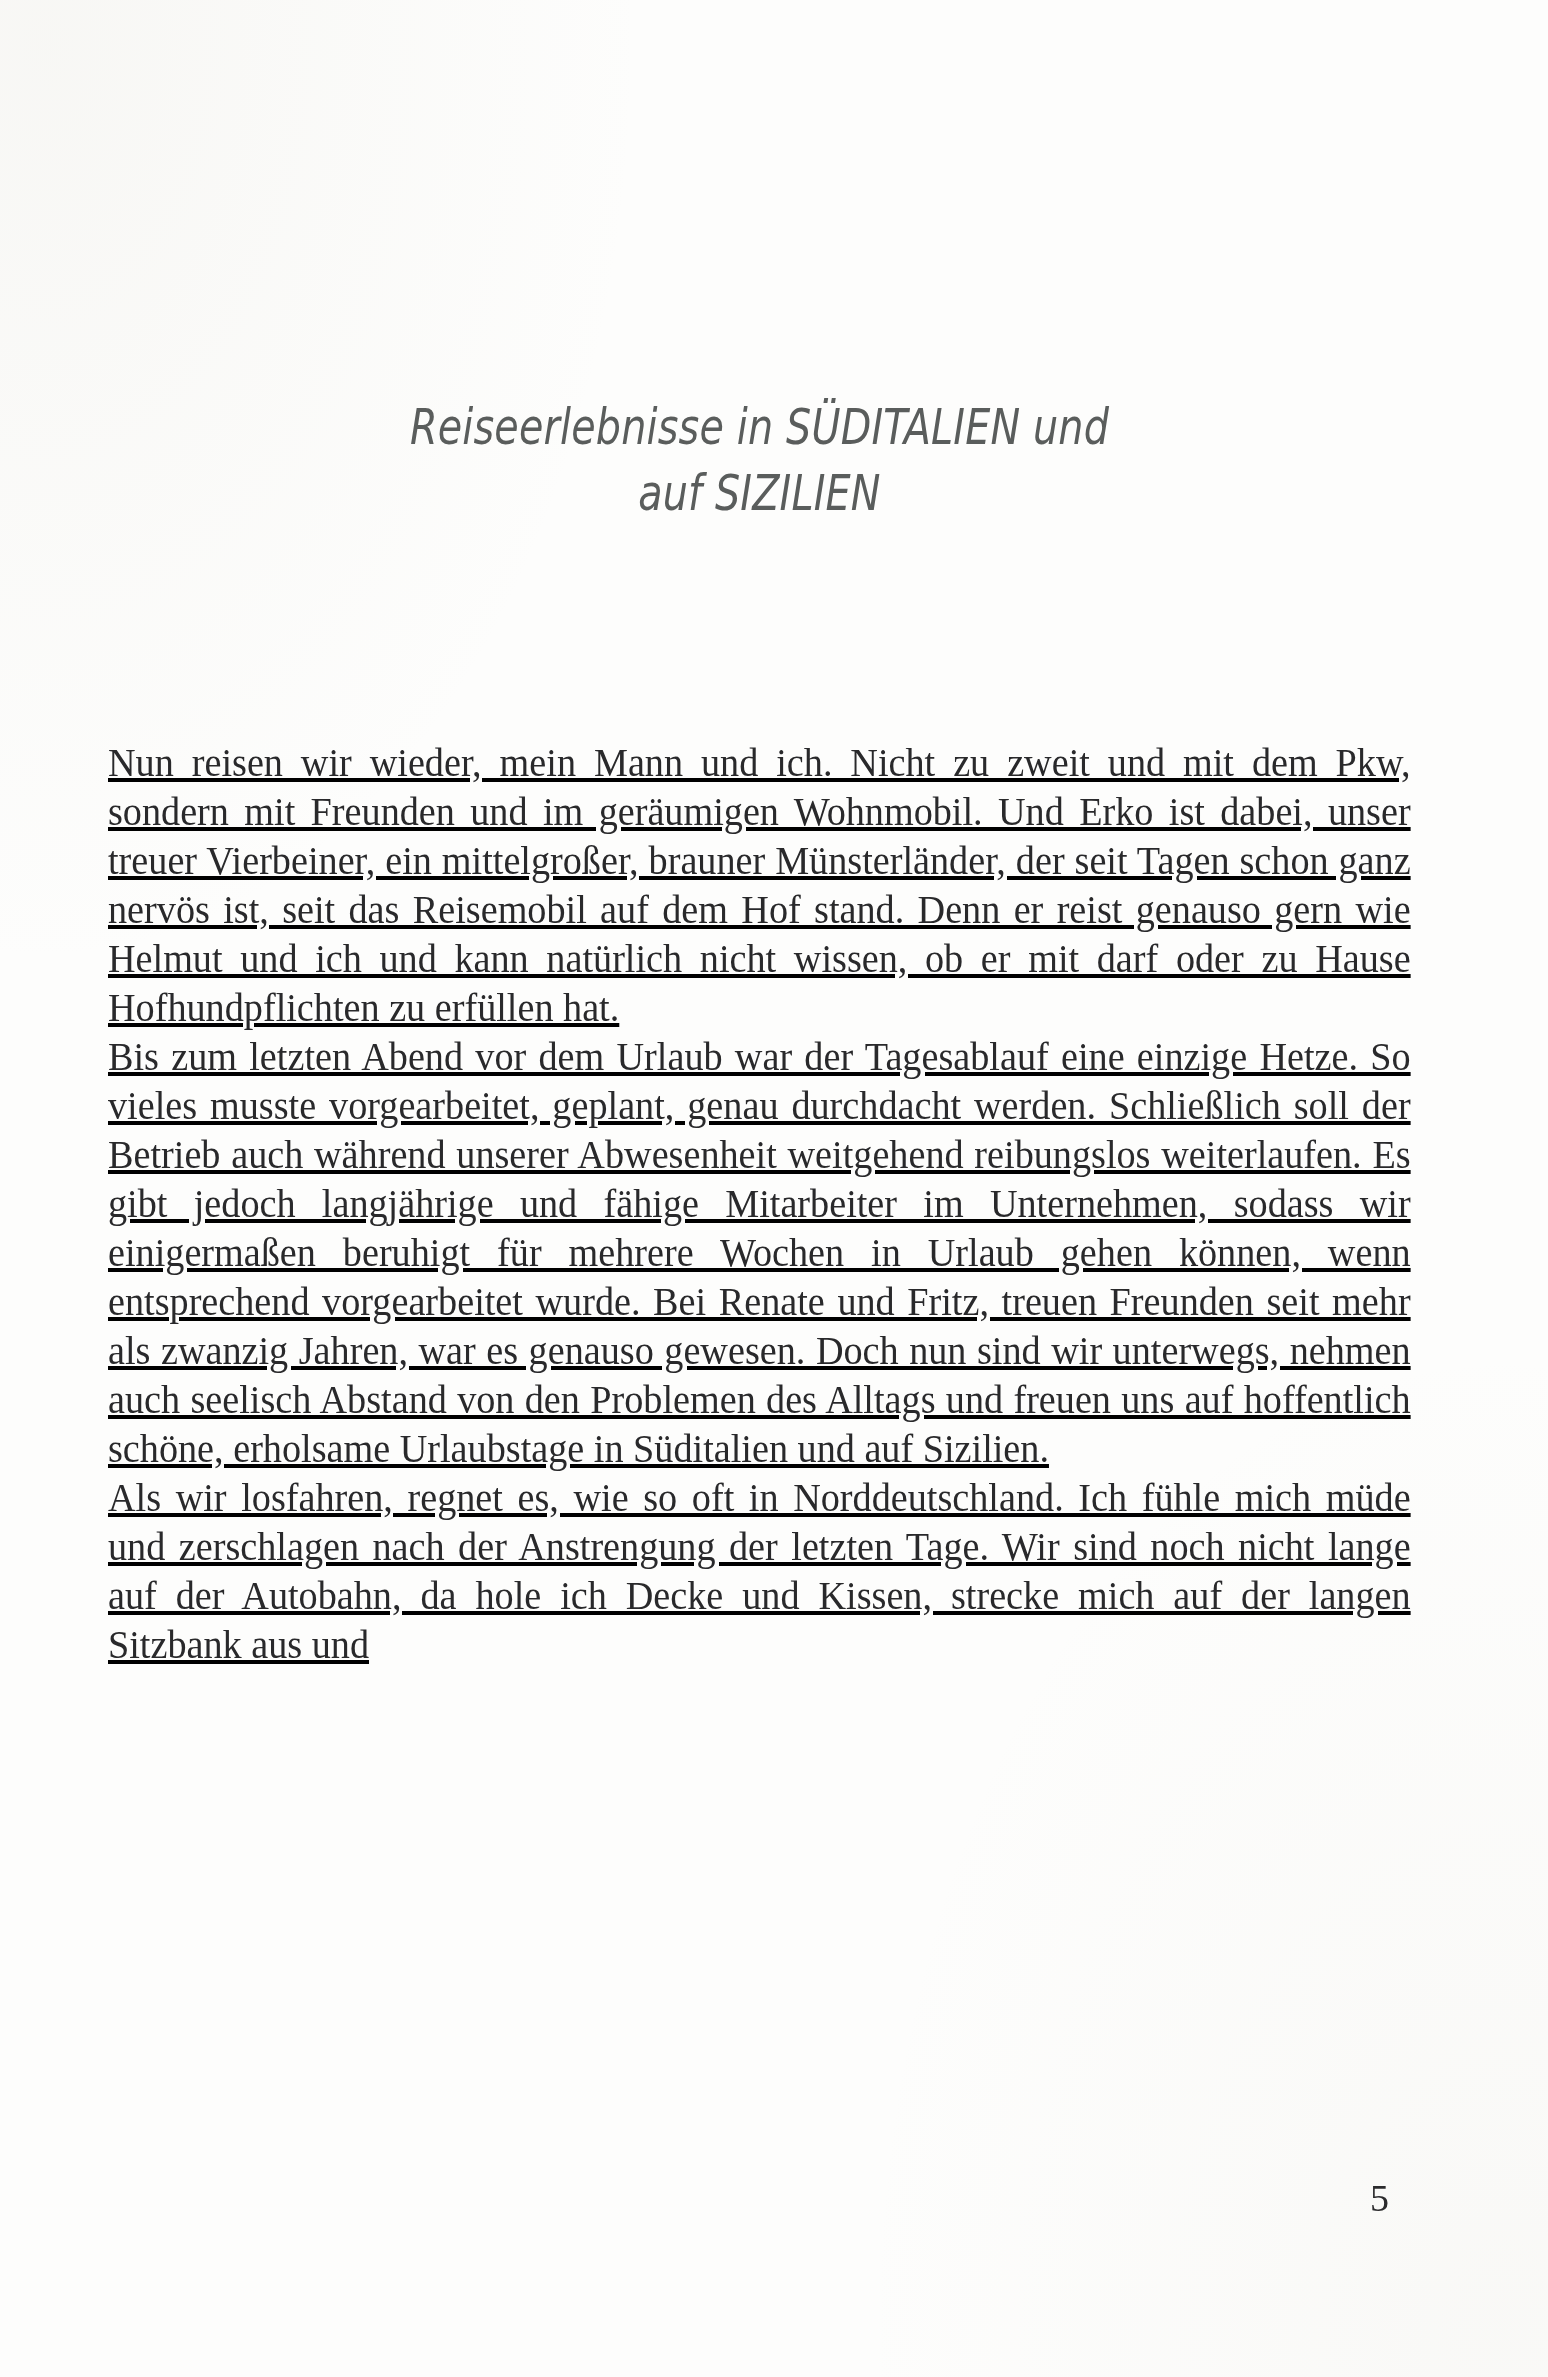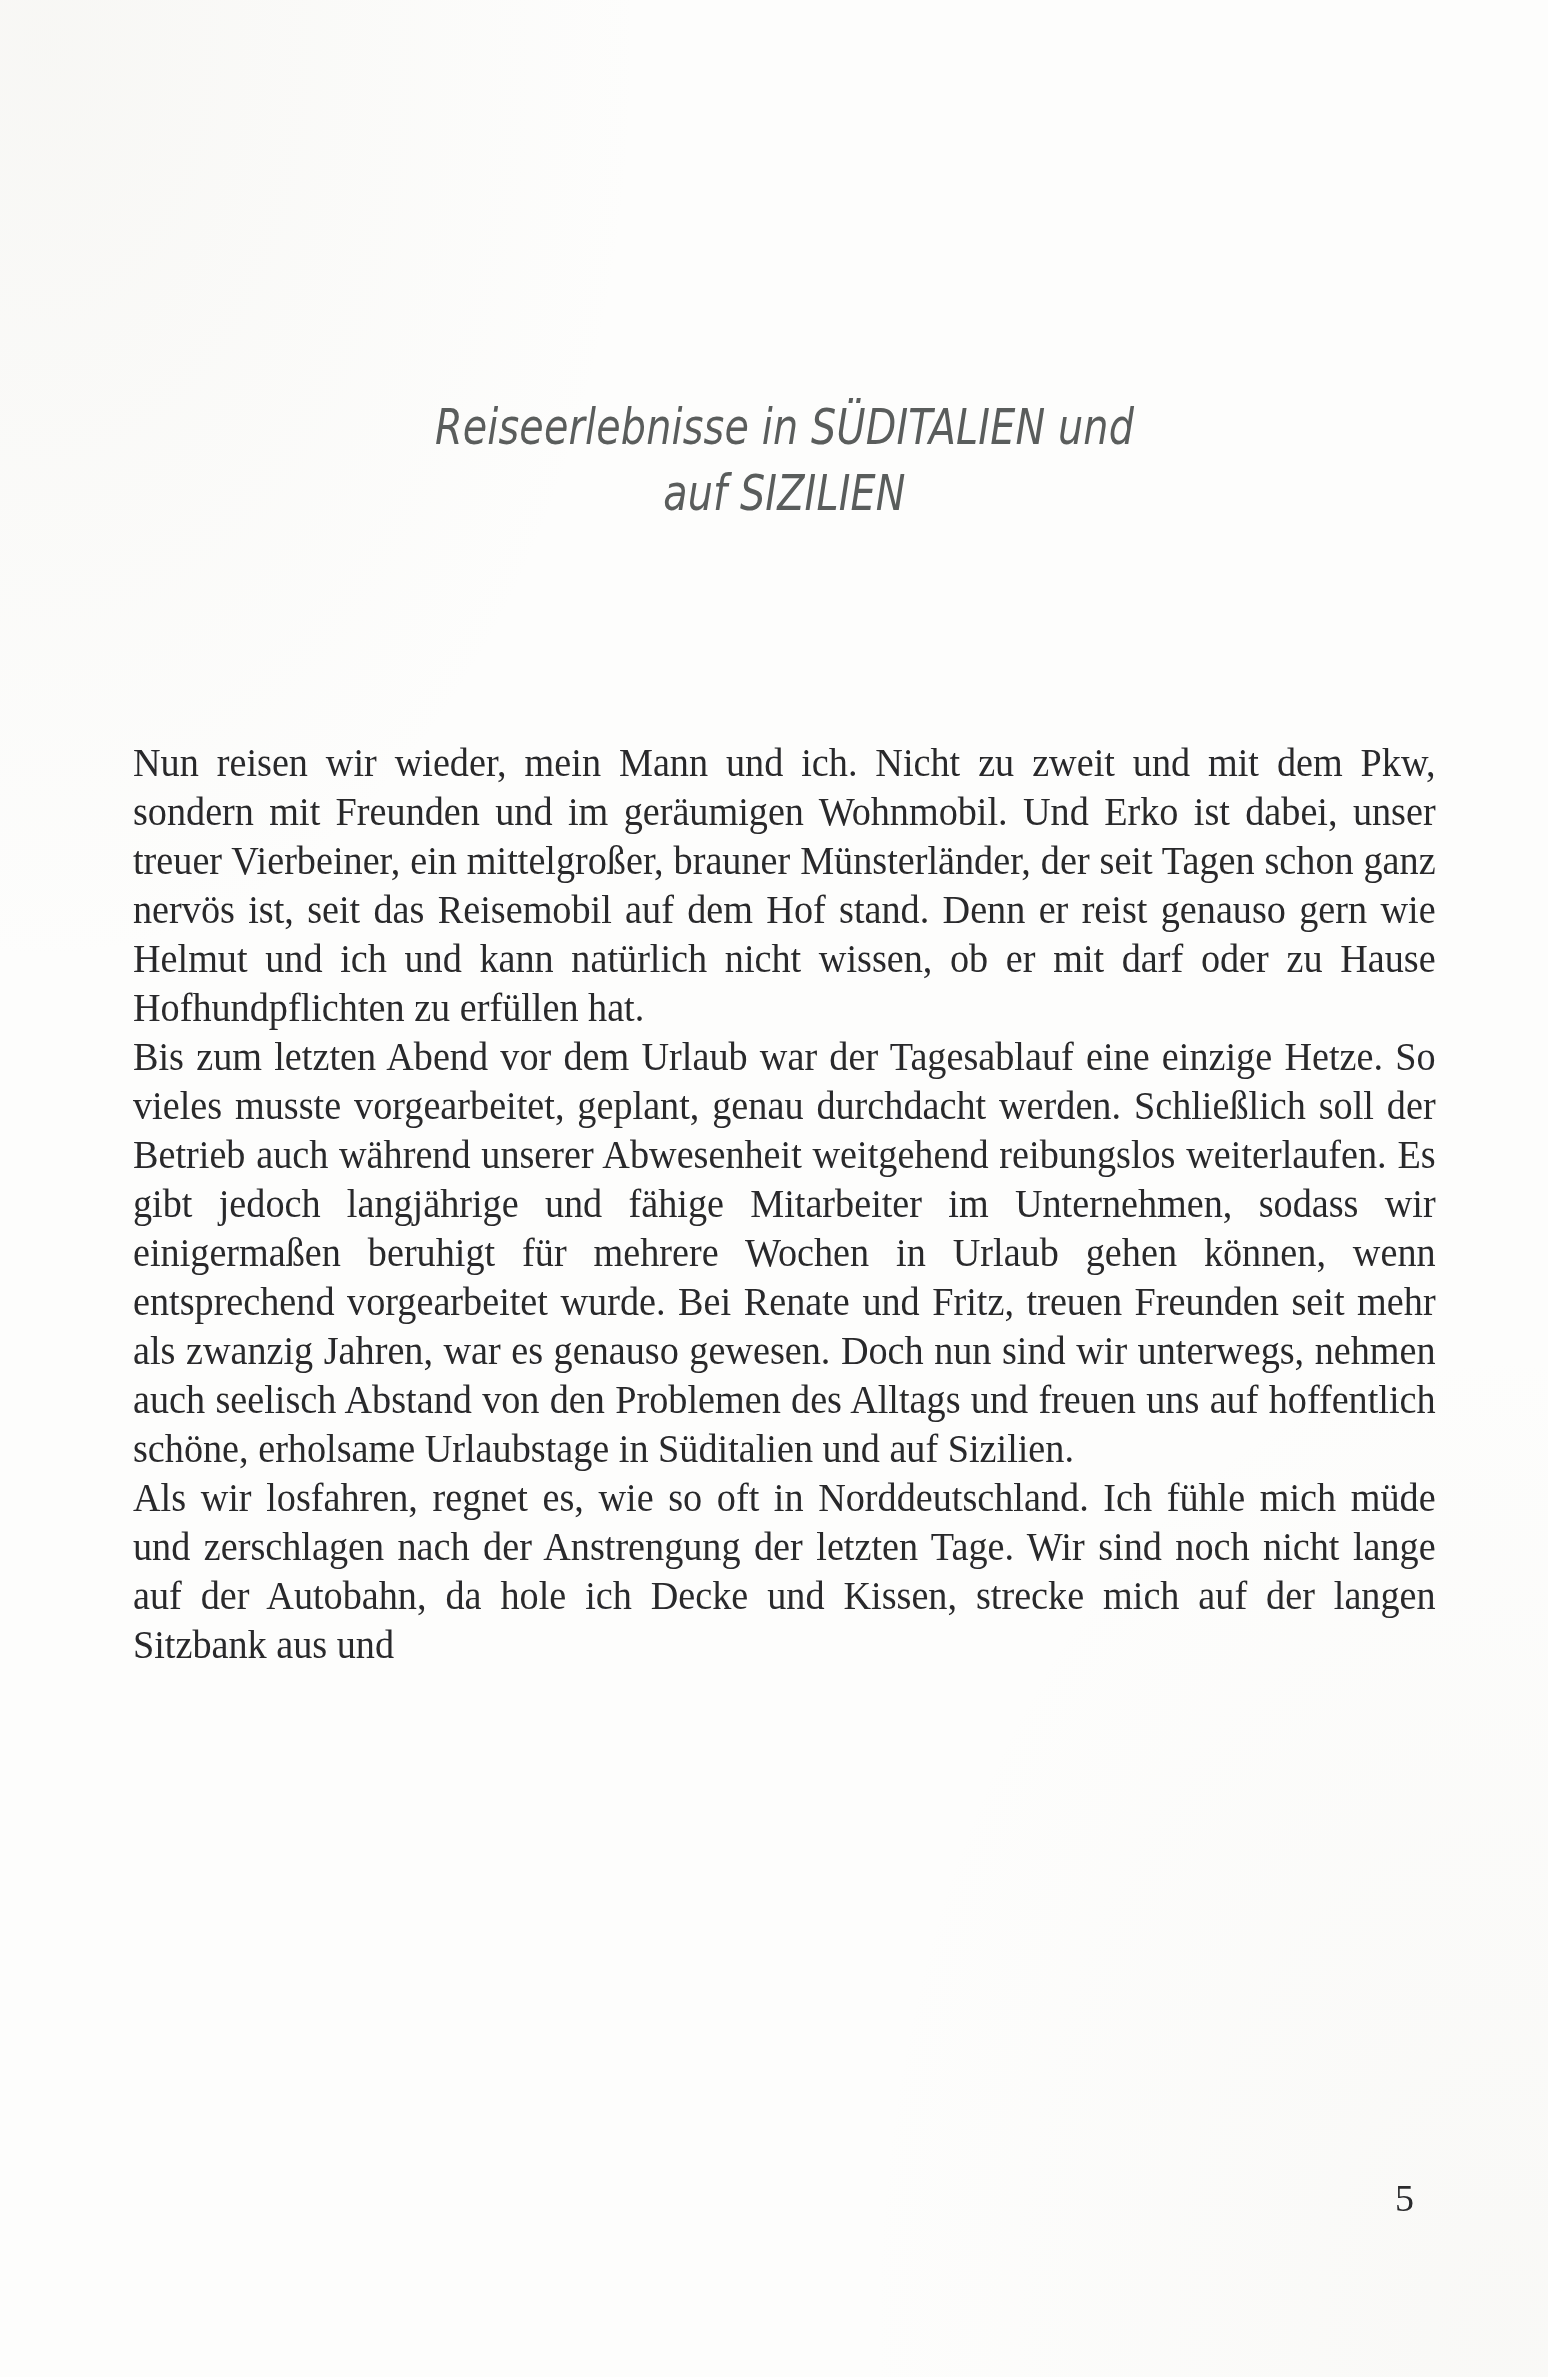--- a/index.html
+++ b/index.html
@@ -26,21 +26,21 @@
     position: absolute;
     inset: 0;
     pointer-events: none;
     background:
       radial-gradient(ellipse at 3% 2%, rgba(200,196,180,0.10) 0%, rgba(255,255,255,0) 28%),
       radial-gradient(ellipse at 97% 98%, rgba(200,196,180,0.08) 0%, rgba(255,255,255,0) 30%);
   }
 
   .content {
     position: absolute;
-    left: 133px;
+    left: 108px;
     top: 0;
     width: 1303px;   
     height: 2377px;
   }
 
   
   .title-block {
     position: absolute;
     top: 396px;
     left: 0;
@@ -64,20 +64,21 @@
   .title-line-2 {
     margin-top: 2px;
   }
 
   
   .body-block {
     position: absolute;
     top: 738px;
     left: 0;
     width: 1303px;
+    text-decoration: underline;
   }
 
   .para {
     font-family: "Liberation Serif", "DejaVu Serif", serif;
     font-size: 40px;
     line-height: 49px;
     color: #29292b;
     text-align: justify;
     text-justify: inter-word;
     margin: 0;

